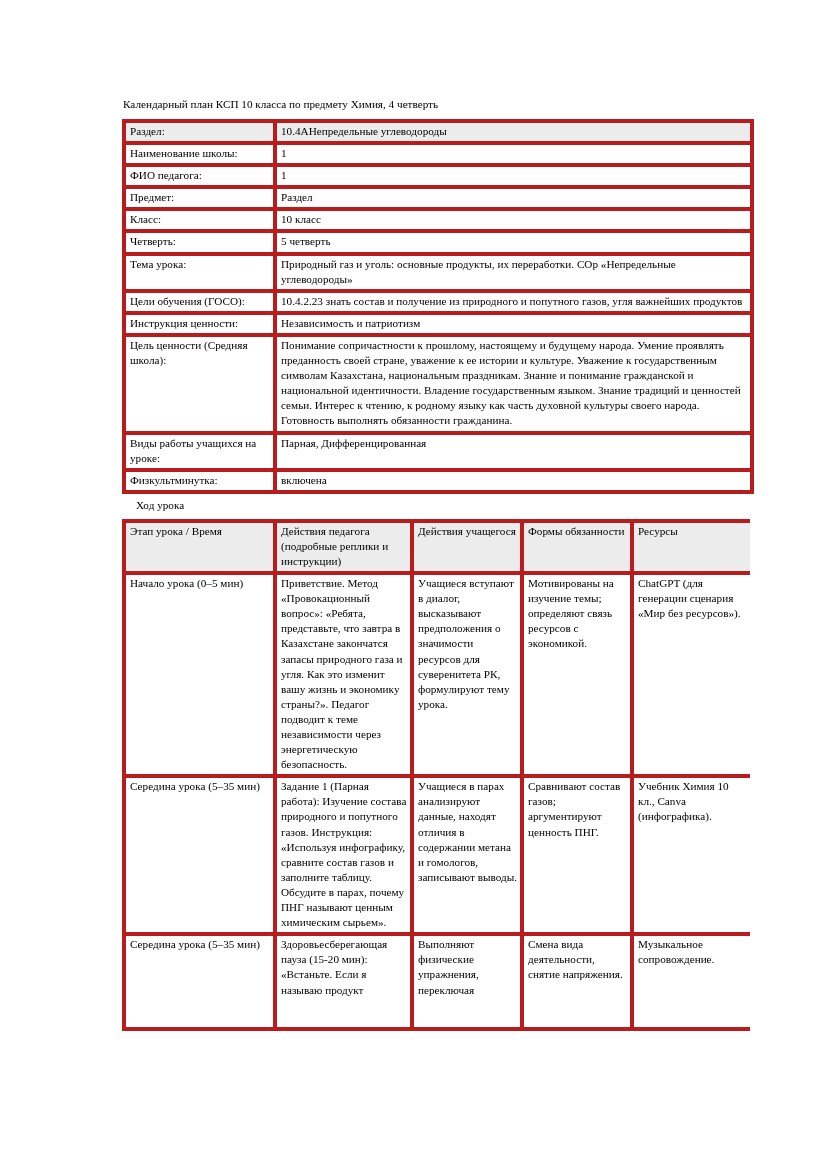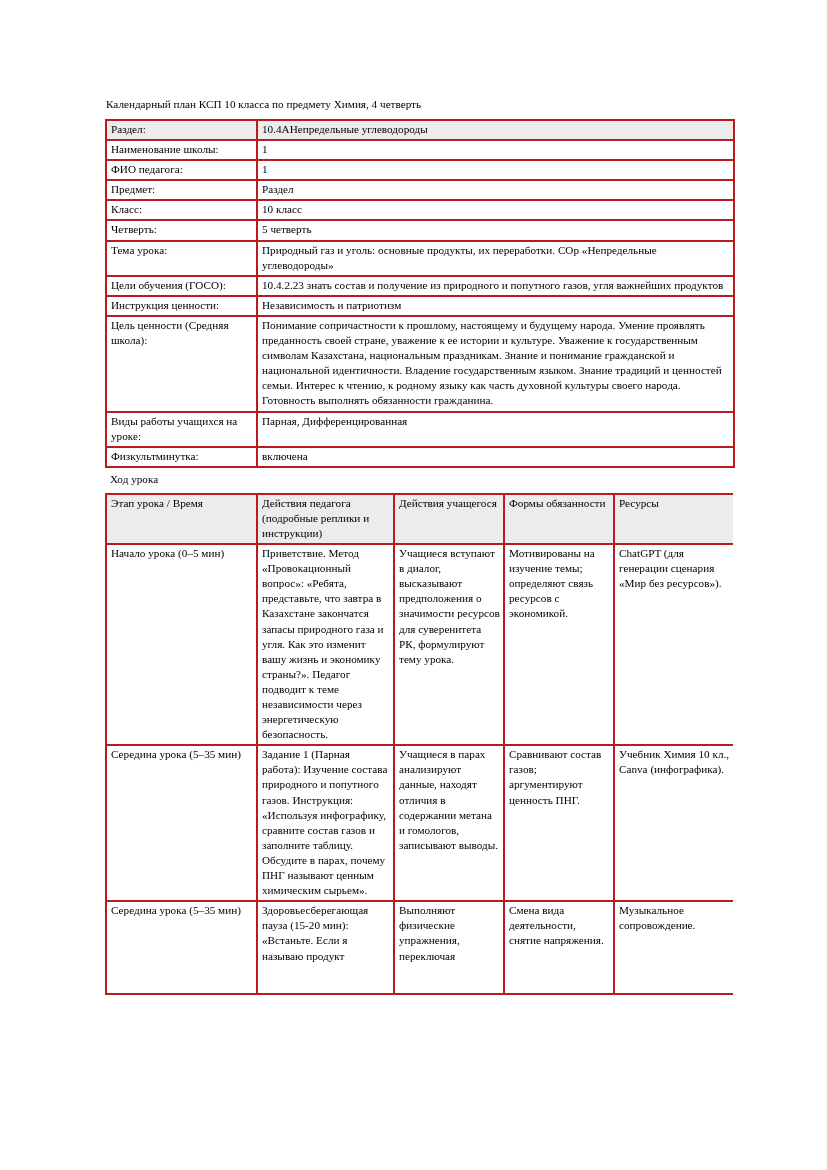--- a/index.html
+++ b/index.html
@@ -16,46 +16,46 @@
   .page {
     position: relative;
     width: 827px;
     height: 1170px;
     background: #ffffff;
     box-sizing: border-box;
     overflow: hidden;
   }
   .content {
     position: absolute;
-    left: 91px;
+    left: 108px;
     top: 97px;
     width: 628px;
     padding-left: 14px;
   }
   .doc-title {
     font-size: 11.2px;
     line-height: 15px;
     margin: 0 0 7px 1px;
     white-space: nowrap;
   }
   .section-label {
     font-size: 11.2px;
     line-height: 15px;
-    margin: 4px 0 6px 5px;
+    margin: 4px 0 6px 14px;
   }
   table.doc-table {
     border-collapse: collapse;
     table-layout: fixed;
     width: 628px;
     font-size: 11.2px;
     line-height: 15.1px;
   }
   table.doc-table td,
   table.doc-table th {
-    border: 2px solid #b91c1c;
+    border: 4px solid #b91c1c;
     vertical-align: top;
     padding: 1px 3px 2px 4px;
     text-align: left;
     font-weight: normal;
     word-wrap: break-word;
     overflow-wrap: break-word;
     hyphens: none;
   }
   
   .info-table col.c-label { width: 151px; }

